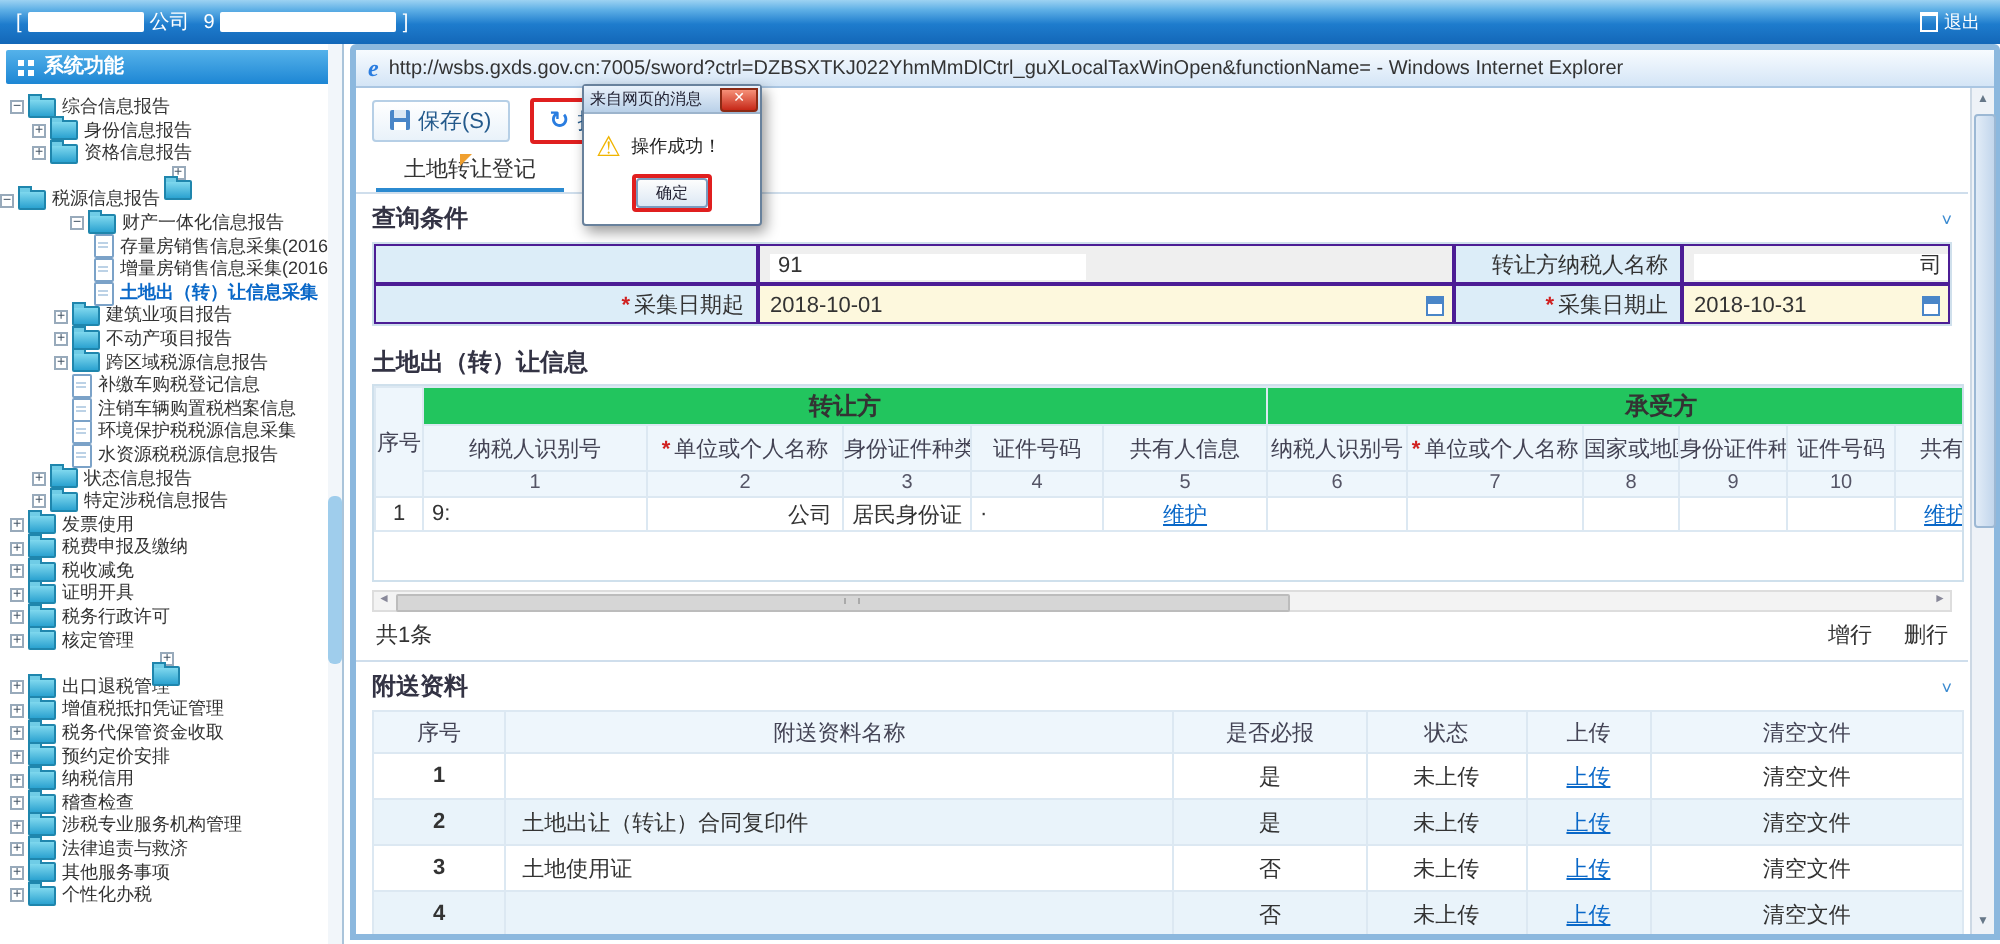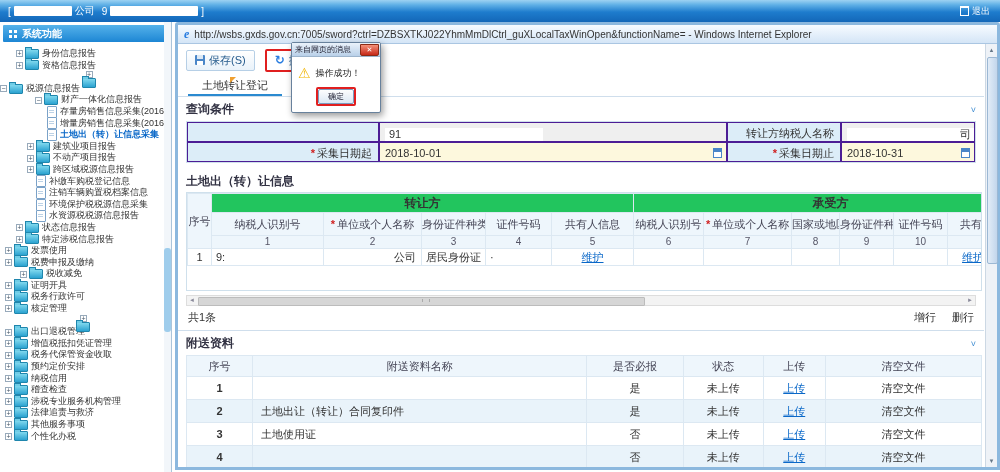--- a/index.html
+++ b/index.html
@@ -137,20 +137,25 @@
     <span>退出</span>
   </div>
 </div>
 
 <div class="sidebar">
   <div class="sb-header">
     <span class="grid-ic"></span>
     <span>系统功能</span>
   </div>
   <div class="tree" id="tree">
+      <div class="trow" style="padding-left: 5px;">
+        <span class="exp">−</span>
+        <span class="fold"></span>
+        <span class="lbl">综合信息报告</span>
+      </div>
       <div class="trow" style="padding-left: 16px;">
         <span class="exp">+</span>
         <span class="fold"></span>
         <span class="lbl">身份信息报告</span>
       </div>
       <div class="trow" style="padding-left: 16px;">
         <span class="exp">+</span>
         <span class="fold"></span>
         <span class="lbl">资格信息报告</span>
       </div>
@@ -232,21 +237,21 @@
       <div class="trow" style="padding-left: 5px;">
         <span class="exp">+</span>
         <span class="fold"></span>
         <span class="lbl">发票使用</span>
       </div>
       <div class="trow" style="padding-left: 5px;">
         <span class="exp">+</span>
         <span class="fold"></span>
         <span class="lbl">税费申报及缴纳</span>
       </div>
-      <div class="trow" style="padding-left: 20px;">
+      <div class="trow" style="padding-left: 5px;">
         <span class="exp">+</span>
         <span class="fold"></span>
         <span class="lbl">税收减免</span>
       </div>
       <div class="trow" style="padding-left: 5px;">
         <span class="exp">+</span>
         <span class="fold"></span>
         <span class="lbl">证明开具</span>
       </div>
       <div class="trow" style="padding-left: 5px;">

